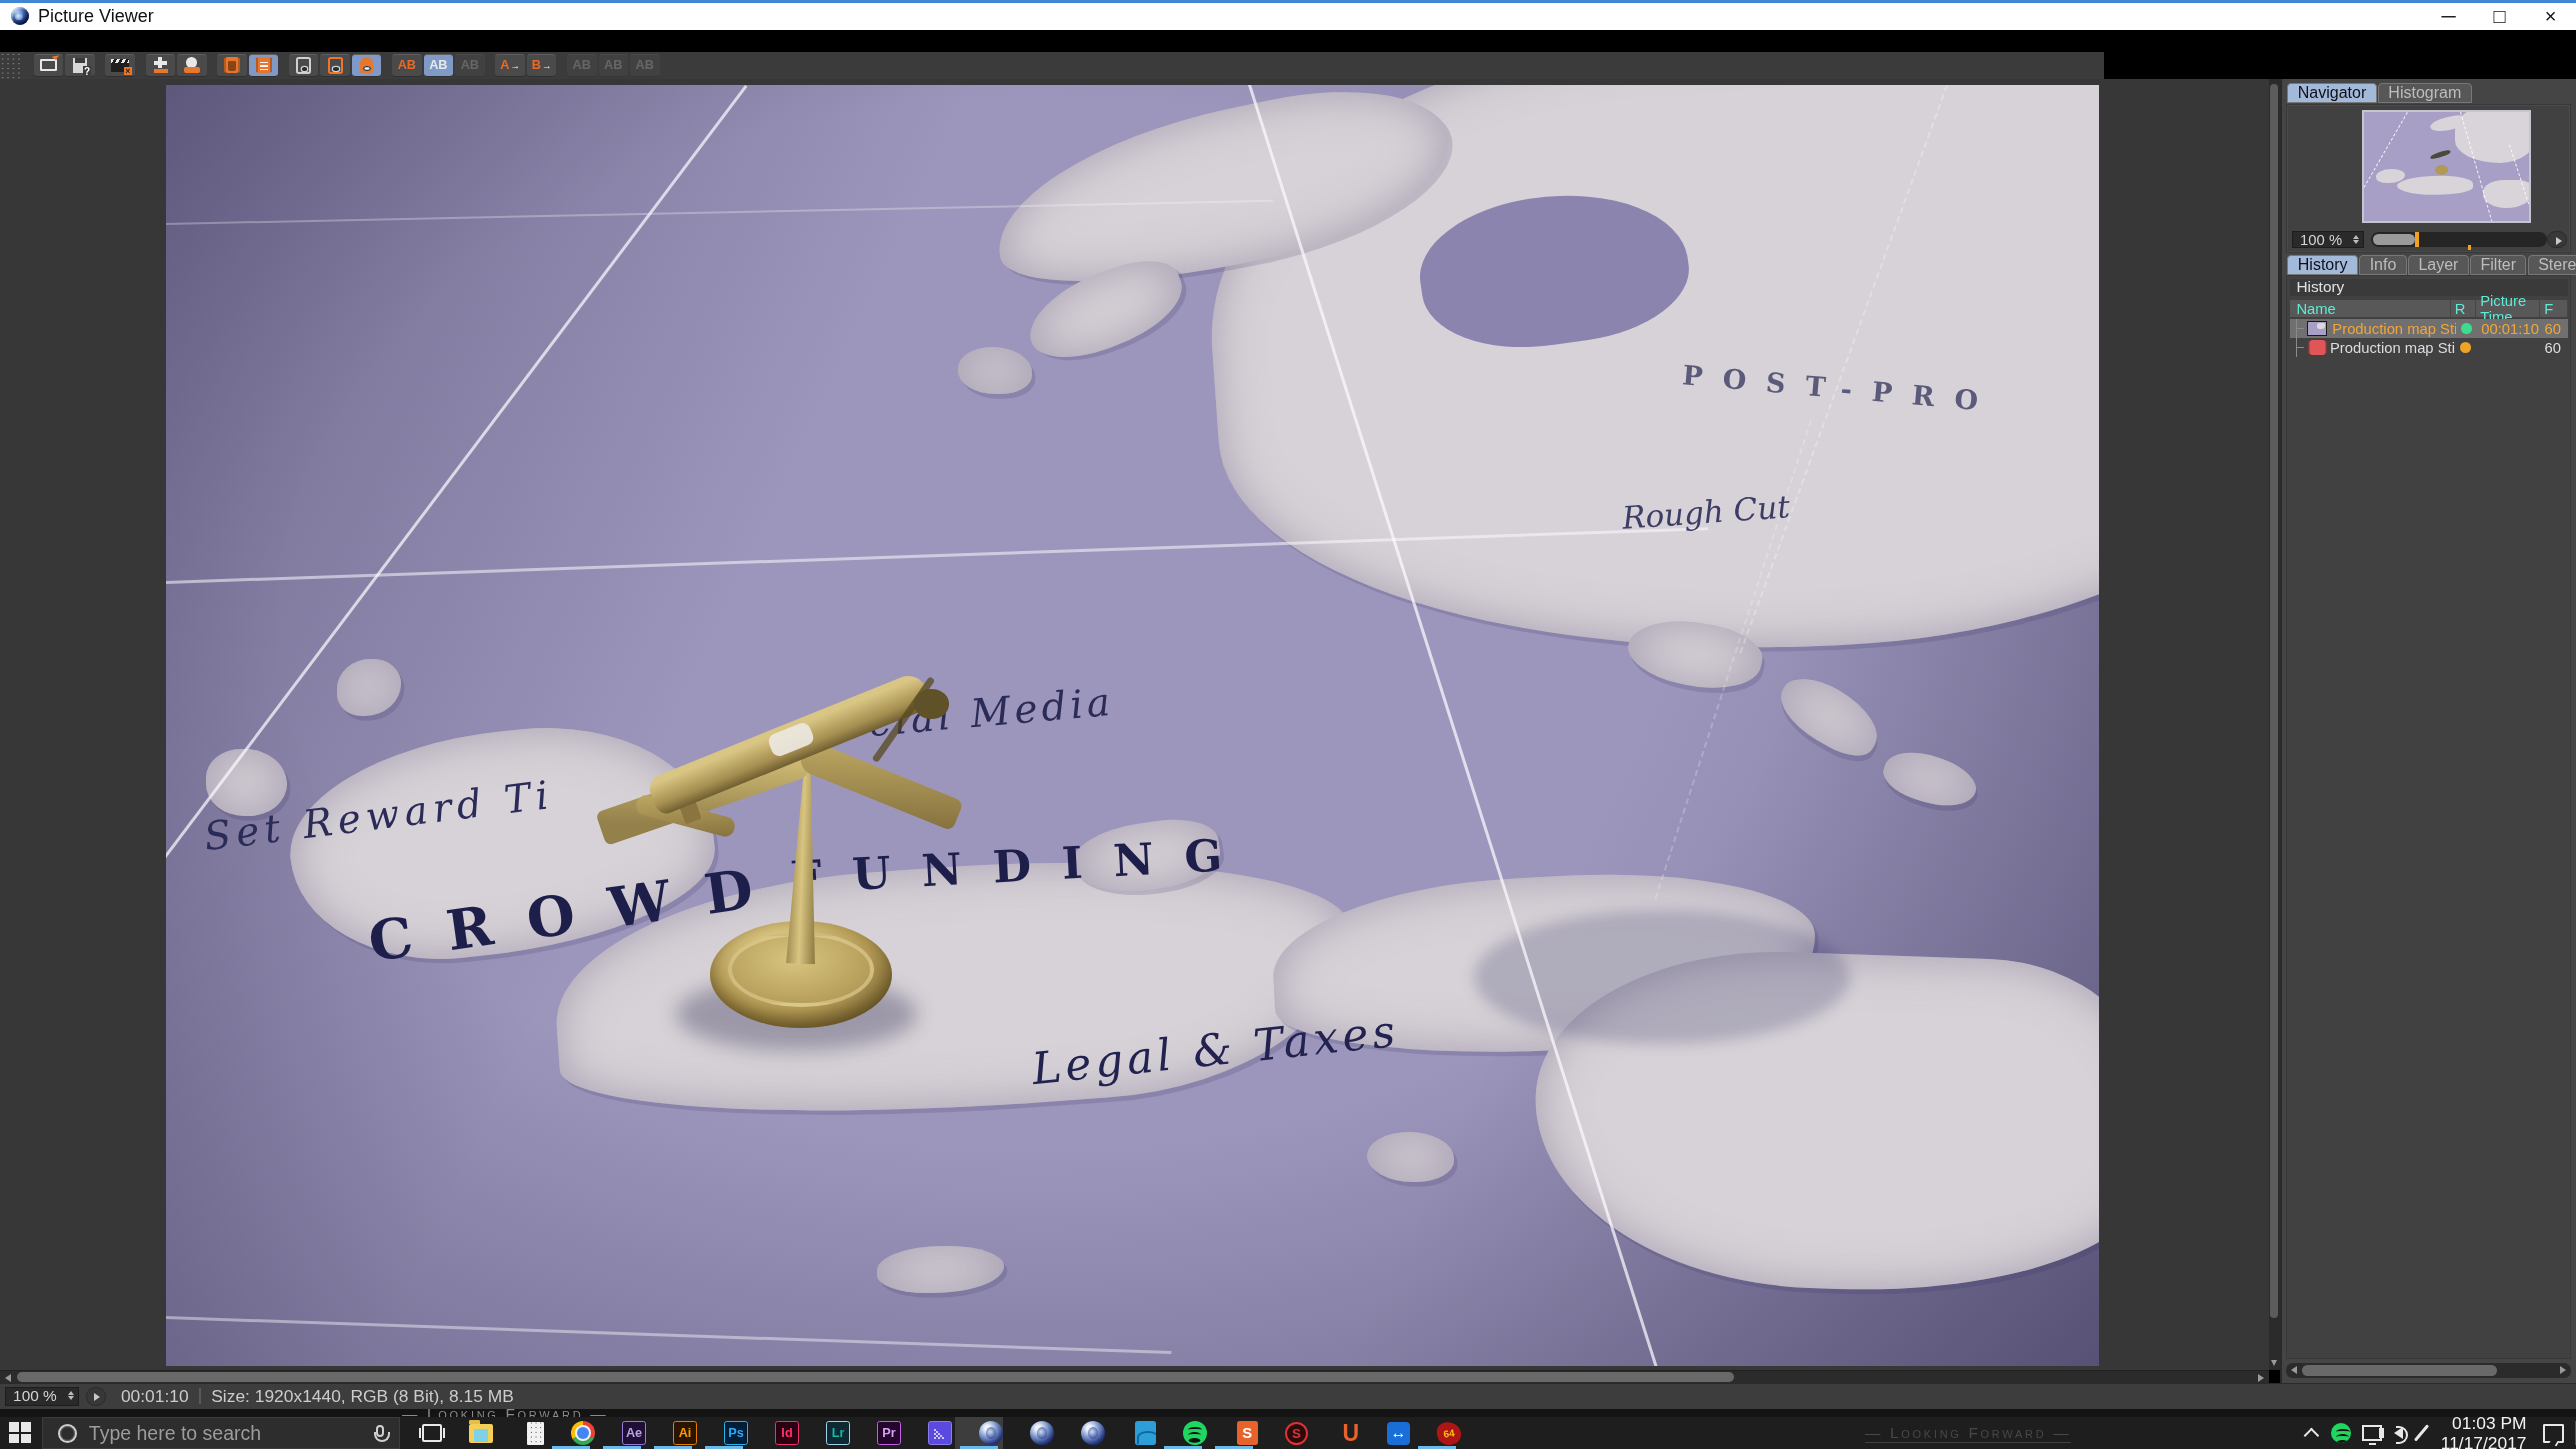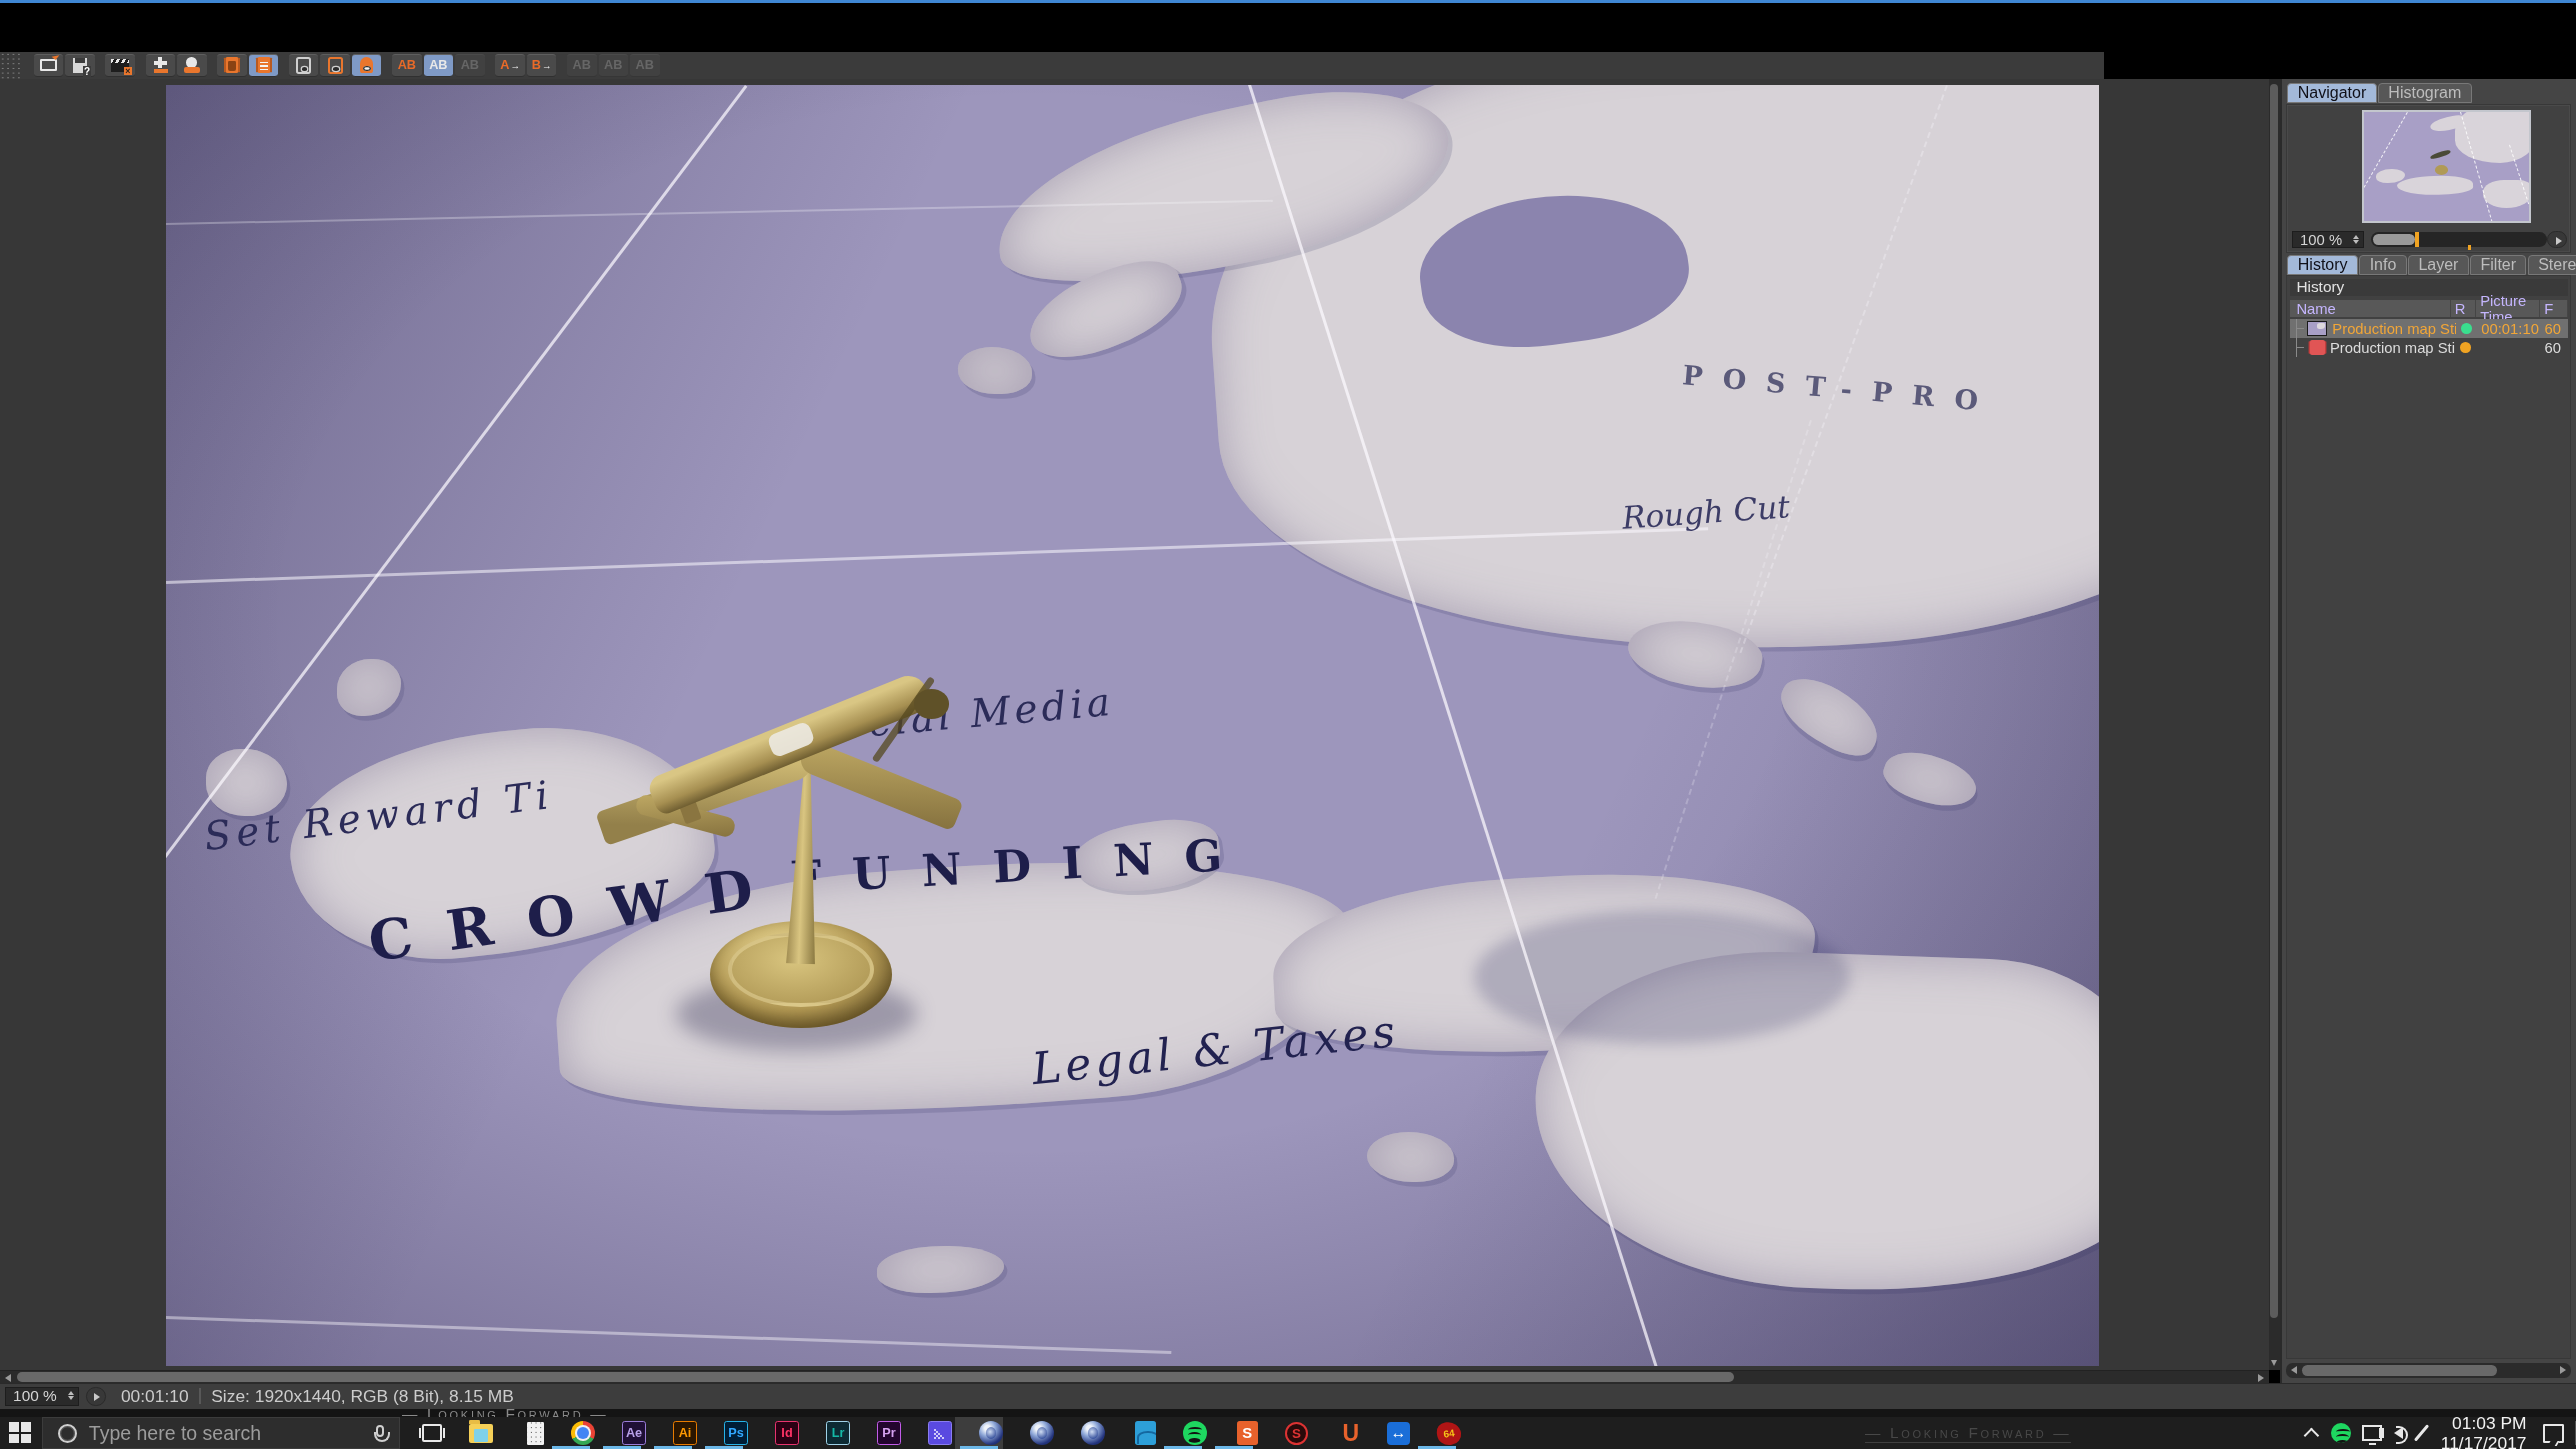--- a/index.html
+++ b/index.html
@@ -142,21 +142,21 @@
     border-radius:8.7px; border:0.7px solid #2a2a2a; }
   .playbtn::after { content:""; position:absolute; left:7.4px; top:4.7px; width:0; height:0;
     border-top:4px solid transparent; border-bottom:4px solid transparent; border-left:6.7px solid #c9c9c9; }
 
   .histtabs { top:176px; }
   .histbox { position:absolute; left:4px; top:196px; width:285px; height:1084px; background:#414141;
     border:0.7px solid #383838; }
   .sect-head { position:absolute; left:2.7px; top:2.7px; width:278px; height:17.4px; background:#3a3a3a;
     color:#e2e2e2; font-size:15.4px; display:flex; align-items:center; padding-left:6.7px; }
   .tablehead { position:absolute; left:2.7px; top:24px; width:278px; height:17.4px; background:#585858;
-    display:flex; color:#c4b5fd; font-size:14.8px; }
+    display:flex; color:#5eead4; font-size:14.8px; }
   .th { display:flex; align-items:center; padding-left:6.7px; border-right:0.7px solid #454545; }
   .th.name{ width:161px; } .th.r{ width:25.5px; padding-left:4px;} .th.time{ width:64px; padding-left:4px;} .th.f{ flex:1; padding-left:4px;}
   .hrow { position:absolute; left:2.7px; width:278px; height:19px; display:flex; align-items:center; font-size:14.8px; color:#dcdcdc; }
   .hrow.sel { background:#707070; }
   .hrow .tree { width:9.4px; height:100%; border-left:1.3px solid #8a8a8a; margin-left:6.7px; position:relative; }
   .hrow .tree::after{ content:""; position:absolute; left:0; top:8.7px; width:6.7px; height:1.3px; background:#8a8a8a; }
   .hrow .ric { width:20px; height:14.8px; margin:0 5.4px 0 1.3px; flex:none; }
   .ric.thumb1 { background:#a89fc6; border:1.3px solid #1a1a1a; position:relative; }
   .ric.thumb1::after { content:""; position:absolute; right:0.7px; top:0.7px; width:8px; height:6px;
     background:#ddd8dd; border-radius:40% 20% 50% 30%; }
@@ -258,20 +258,29 @@
   .action::after { content:""; position:absolute; left:4px; bottom:-5.4px; width:6.7px; height:5.4px;
     background:#1e1e1e; border-right:2px solid #e8e8e8; transform:skewX(-30deg); }
   .showdesk { position:absolute; right:0; top:4px; width:1.3px; height:24px; background:#555; }
 </style>
 </head>
 <body>
 
 <div class="screen">
 
   <div class="accent-top"></div>
+  <div class="titlebar">
+    <div class="app-icon"></div>
+    <div class="title-text">Picture Viewer</div>
+    <div class="win-controls">
+      <div class="win-btn">─</div>
+      <div class="win-btn">□</div>
+      <div class="win-btn">×</div>
+    </div>
+  </div>
 
 
   <div class="toolbar">
     <div class="grip"></div>
     <div class="tb-group">
       <div class="tb-btn">
           <span class="g-folder"></span>
         </div>
       <div class="tb-btn">
           <span class="g-save"></span>

